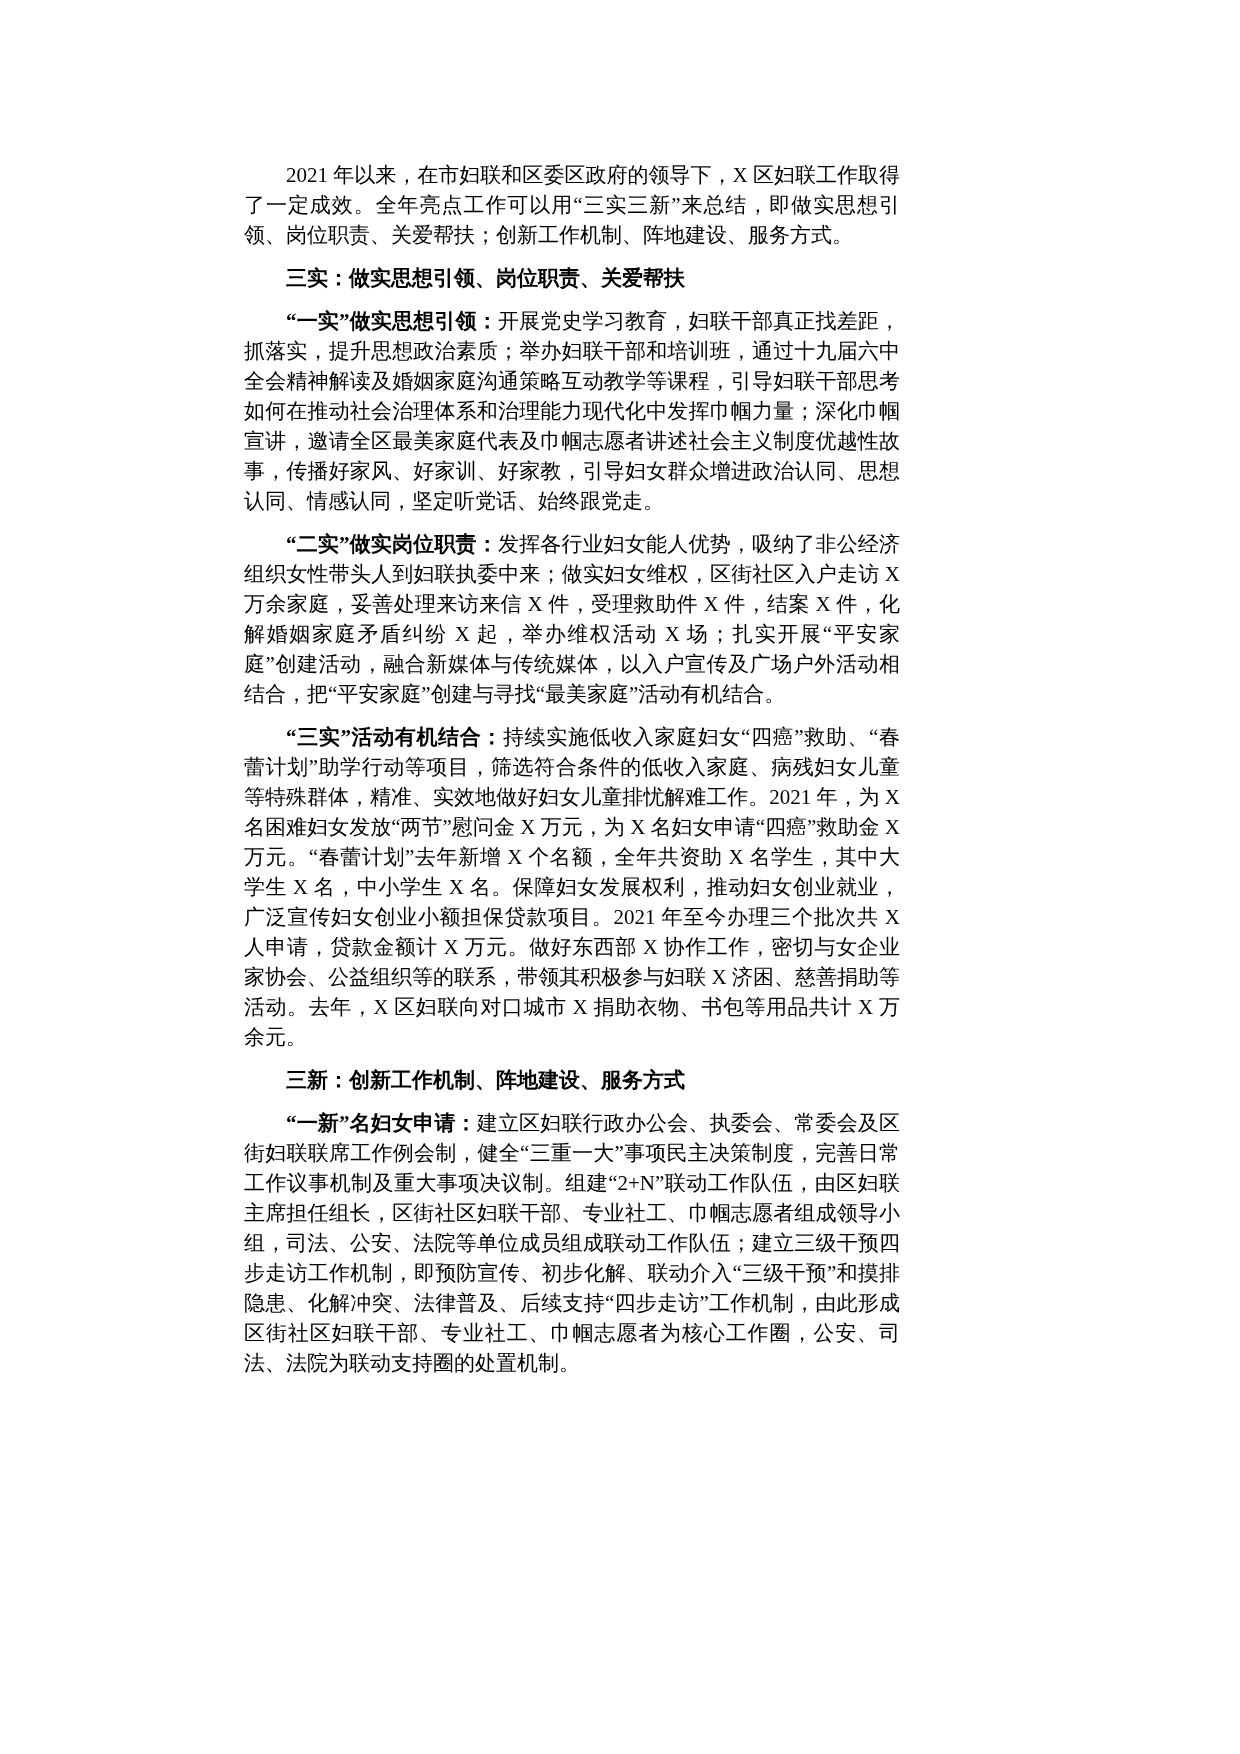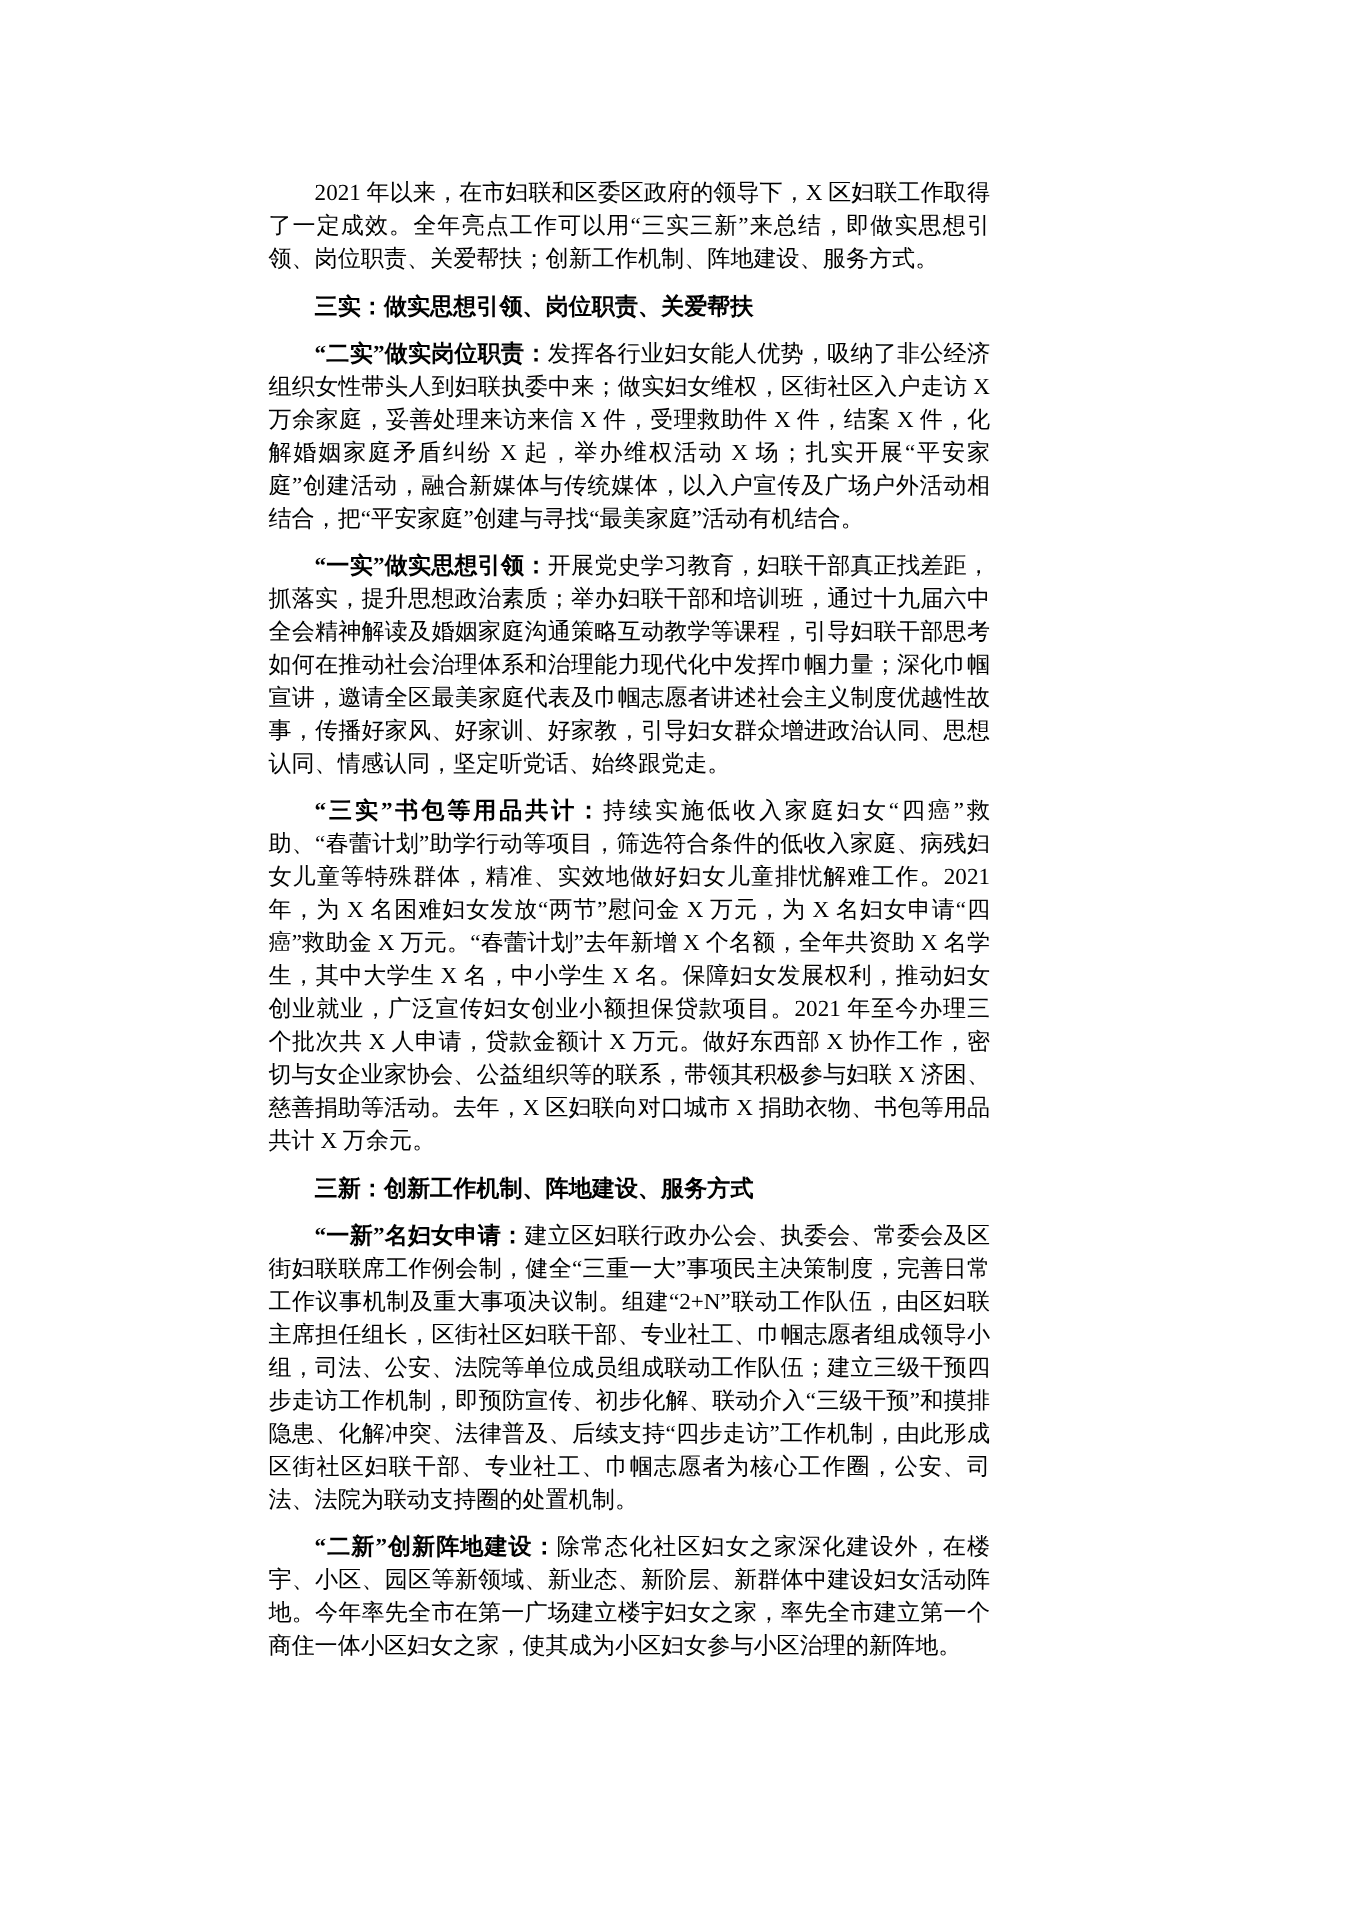--- a/index.html
+++ b/index.html
@@ -42,26 +42,25 @@
 </head>
 <body>
 
 <div class="page">
   <div class="doc">
 
     <p><span>2021 年以来，在市妇联和区委区政府的领导下，X 区妇联工作取得了一定成效。全年亮点工作可以用“三实三新”来总结，即做实思想引领、岗位职责、关爱帮扶；创新工作机制、阵地建设、服务方式。</span></p>
 
     <p class="heading"><span>三实：做实思想引领、岗位职责、关爱帮扶</span></p>
 
+    <p><span class="lead">“一实”做实思想引领：</span><span>开展党史学习教育，妇联干部真正找差距，抓落实，提升思想政治素质；举办妇联干部和培训班，通过十九届六中全会精神解读及婚姻家庭沟通策略互动教学等课程，引导妇联干部思考如何在推动社会治理体系和治理能力现代化中发挥巾帼力量；深化巾帼宣讲，邀请全区最美家庭代表及巾帼志愿者讲述社会主义制度优越性故事，传播好家风、好家训、好家教，引导妇女群众增进政治认同、思想认同、情感认同，坚定听党话、始终跟党走。</span></p>
+
     <p><span class="lead">“二实”做实岗位职责：</span><span>发挥各行业妇女能人优势，吸纳了非公经济组织女性带头人到妇联执委中来；做实妇女维权，区街社区入户走访 X 万余家庭，妥善处理来访来信 X 件，受理救助件 X 件，结案 X 件，化解婚姻家庭矛盾纠纷 X 起，举办维权活动 X 场；扎实开展“平安家庭”创建活动，融合新媒体与传统媒体，以入户宣传及广场户外活动相结合，把“平安家庭”创建与寻找“最美家庭”活动有机结合。</span></p>
 
-    <p><span class="lead">“一实”做实思想引领：</span><span>开展党史学习教育，妇联干部真正找差距，抓落实，提升思想政治素质；举办妇联干部和培训班，通过十九届六中全会精神解读及婚姻家庭沟通策略互动教学等课程，引导妇联干部思考如何在推动社会治理体系和治理能力现代化中发挥巾帼力量；深化巾帼宣讲，邀请全区最美家庭代表及巾帼志愿者讲述社会主义制度优越性故事，传播好家风、好家训、好家教，引导妇女群众增进政治认同、思想认同、情感认同，坚定听党话、始终跟党走。</span></p>
-
-    <p><span class="lead">“三实”书包等用品共计：</span><span>持续实施低收入家庭妇女“四癌”救助、“春蕾计划”助学行动等项目，筛选符合条件的低收入家庭、病残妇女儿童等特殊群体，精准、实效地做好妇女儿童排忧解难工作。2021 年，为 X 名困难妇女发放“两节”慰问金 X 万元，为 X 名妇女申请“四癌”救助金 X 万元。“春蕾计划”去年新增 X 个名额，全年共资助 X 名学生，其中大学生 X 名，中小学生 X 名。保障妇女发展权利，推动妇女创业就业，广泛宣传妇女创业小额担保贷款项目。2021 年至今办理三个批次共 X 人申请，贷款金额计 X 万元。做好东西部 X 协作工作，密切与女企业家协会、公益组织等的联系，带领其积极参与妇联 X 济困、慈善捐助等活动。去年，X 区妇联向对口城市 X 捐助衣物、书包等用品共计 X 万余元。</span></p>
+    <p><span class="lead">“三实”活动有机结合：</span><span>持续实施低收入家庭妇女“四癌”救助、“春蕾计划”助学行动等项目，筛选符合条件的低收入家庭、病残妇女儿童等特殊群体，精准、实效地做好妇女儿童排忧解难工作。2021 年，为 X 名困难妇女发放“两节”慰问金 X 万元，为 X 名妇女申请“四癌”救助金 X 万元。“春蕾计划”去年新增 X 个名额，全年共资助 X 名学生，其中大学生 X 名，中小学生 X 名。保障妇女发展权利，推动妇女创业就业，广泛宣传妇女创业小额担保贷款项目。2021 年至今办理三个批次共 X 人申请，贷款金额计 X 万元。做好东西部 X 协作工作，密切与女企业家协会、公益组织等的联系，带领其积极参与妇联 X 济困、慈善捐助等活动。去年，X 区妇联向对口城市 X 捐助衣物、书包等用品共计 X 万余元。</span></p>
 
     <p class="heading"><span>三新：创新工作机制、阵地建设、服务方式</span></p>
 
     <p><span class="lead">“一新”名妇女申请：</span><span>建立区妇联行政办公会、执委会、常委会及区街妇联联席工作例会制，健全“三重一大”事项民主决策制度，完善日常工作议事机制及重大事项决议制。组建“2+N”联动工作队伍，由区妇联主席担任组长，区街社区妇联干部、专业社工、巾帼志愿者组成领导小组，司法、公安、法院等单位成员组成联动工作队伍；建立三级干预四步走访工作机制，即预防宣传、初步化解、联动介入“三级干预”和摸排隐患、化解冲突、法律普及、后续支持“四步走访”工作机制，由此形成区街社区妇联干部、专业社工、巾帼志愿者为核心工作圈，公安、司法、法院为联动支持圈的处置机制。</span></p>
 
-    <p><span class="lead">“二新”创新阵地建设：</span><span>除常态化社区妇女之家深化建设外，在楼宇、小区、园区等新领域、新业态、新阶层、新群体中建设妇女活动阵地。今年率先全市在第一广场建立楼宇妇女之家，率先全市建立第一个商住一体小区妇女之家，使其成为小区妇女参与小区治理的新阵地。</span></p>
 
   </div>
 </div>
 
 </body></html>

